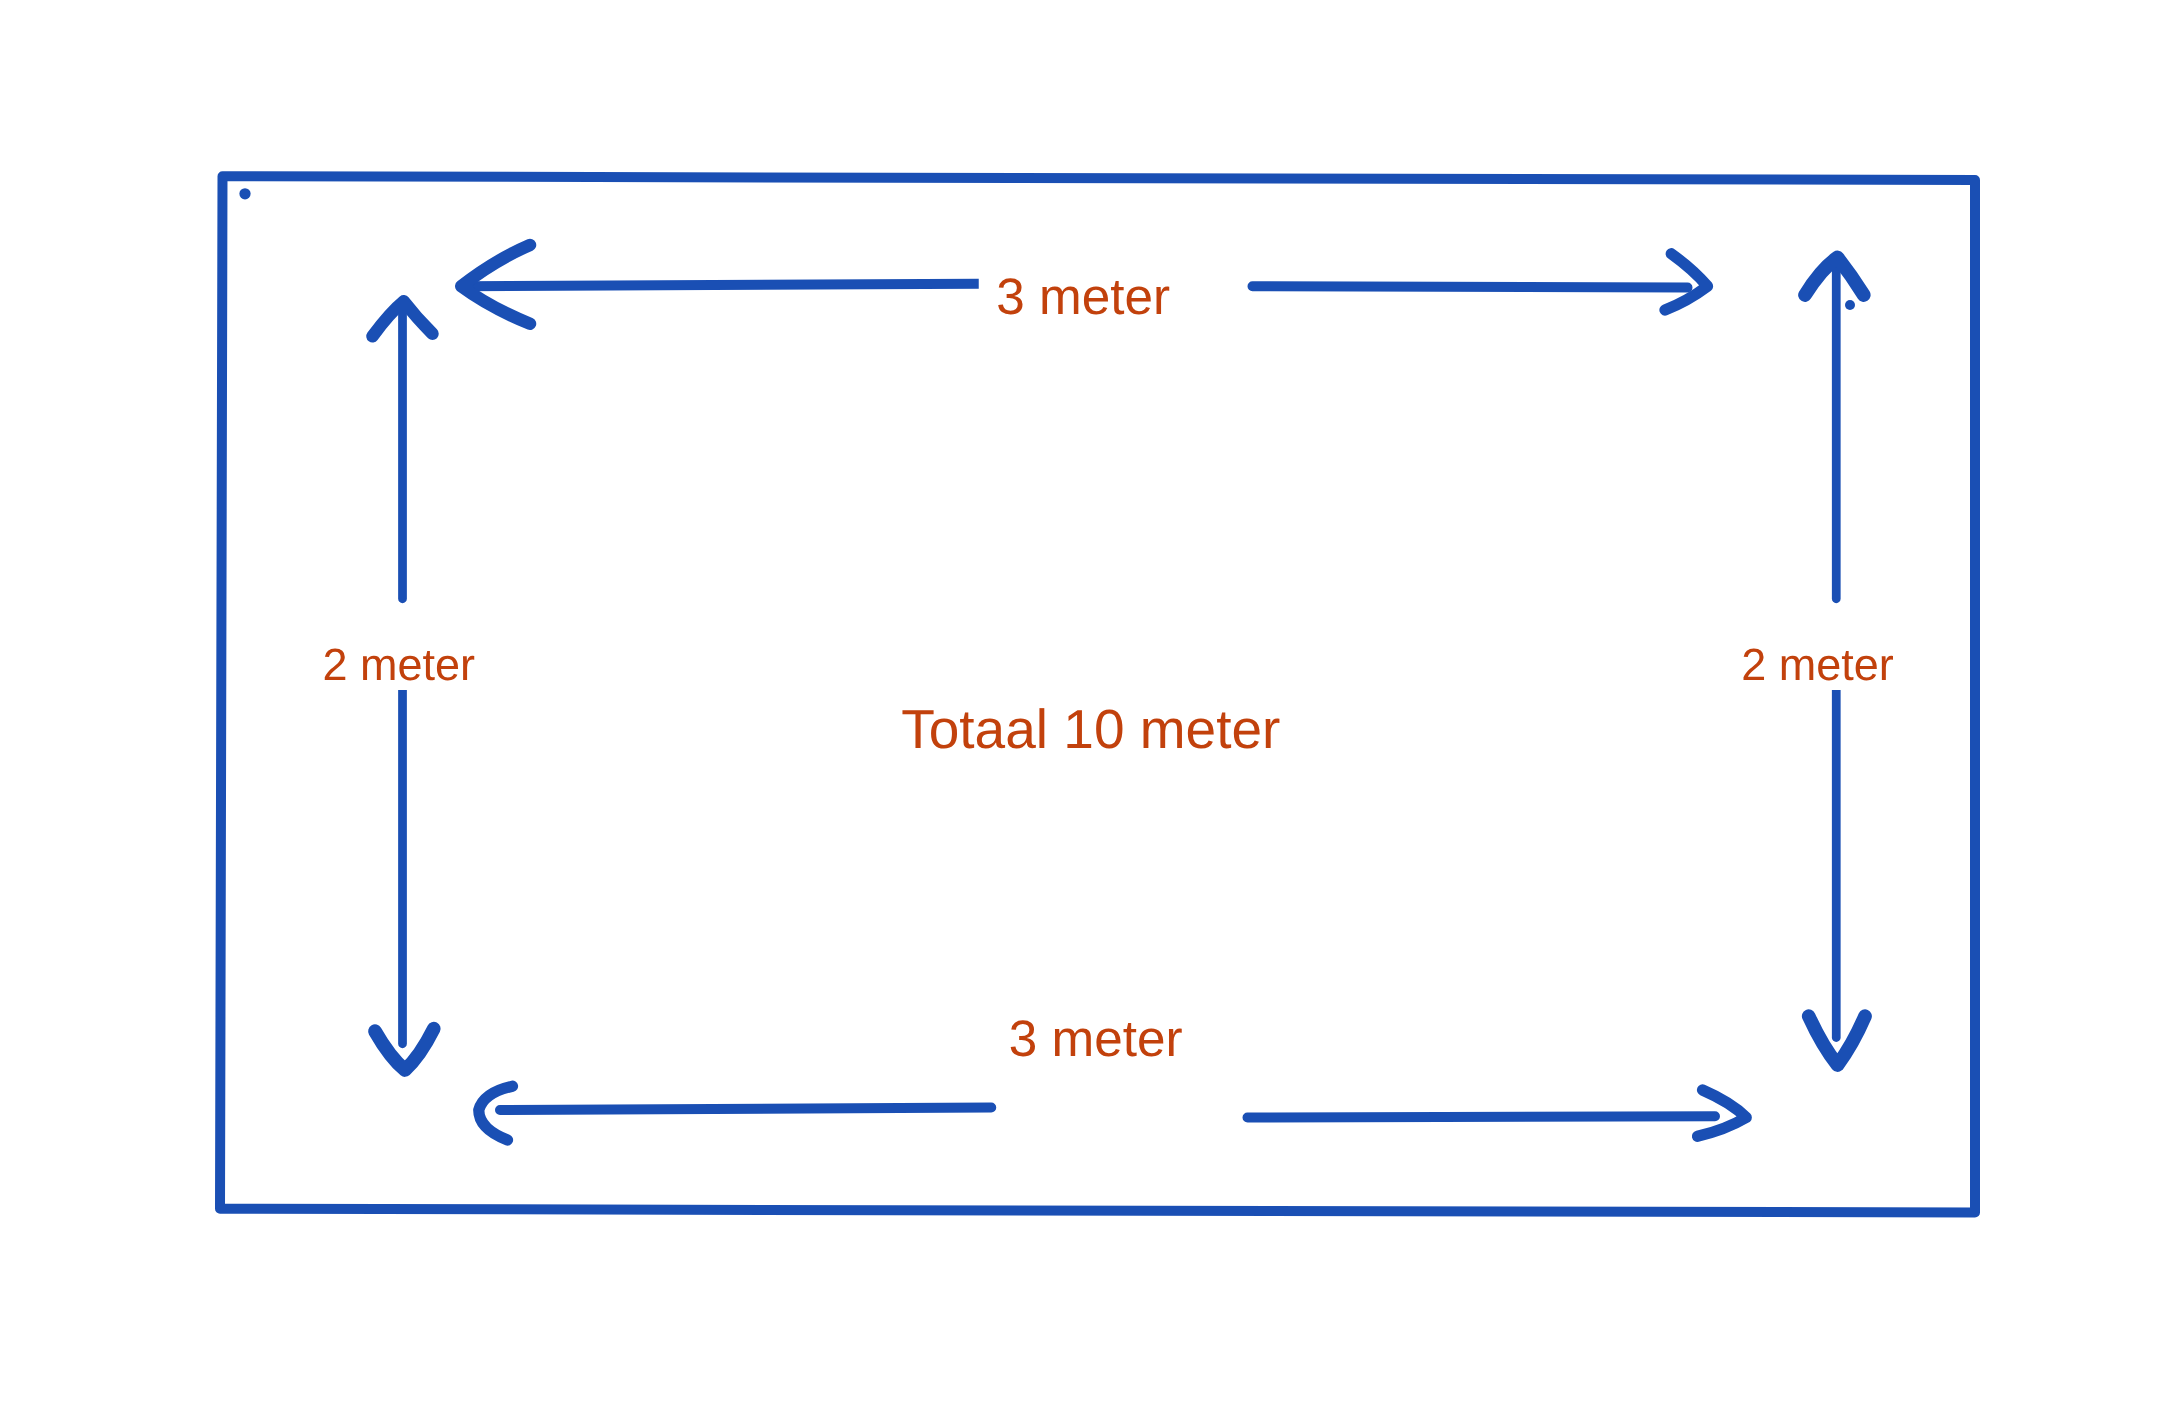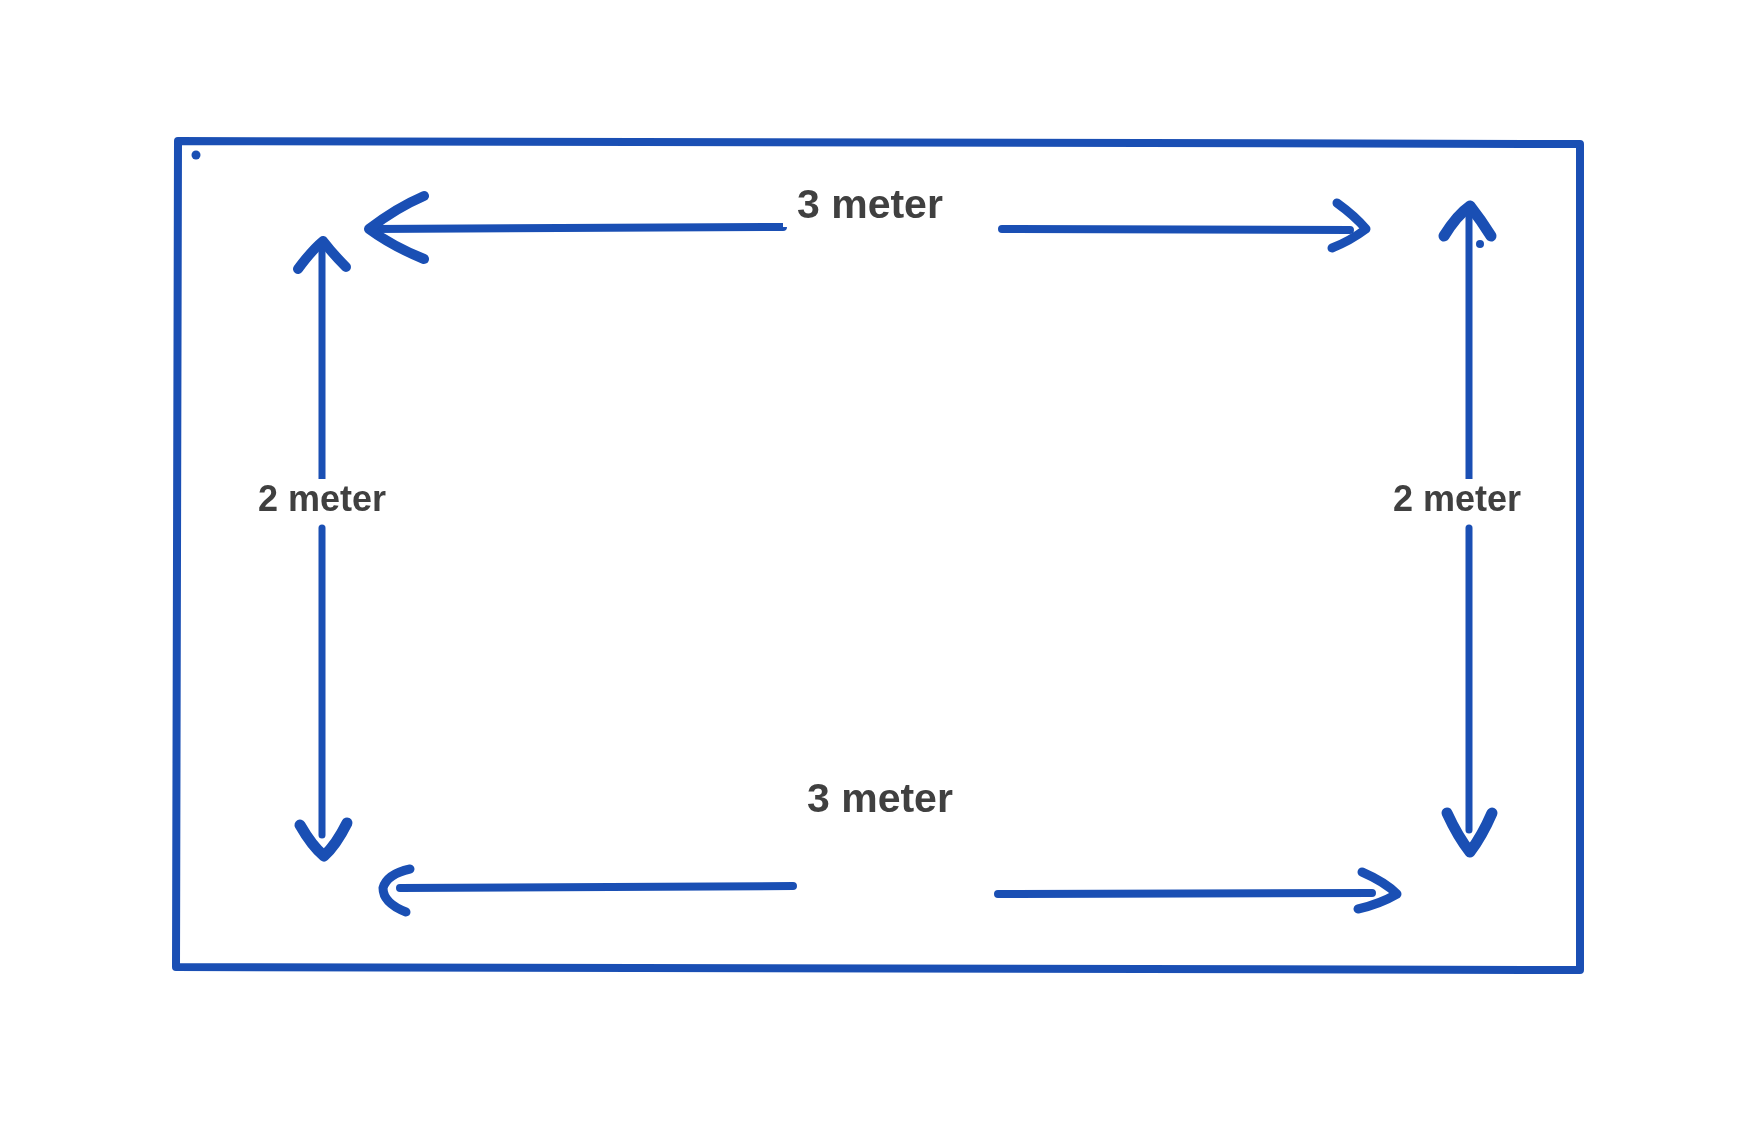--- a/index.html
+++ b/index.html
@@ -19,26 +19,27 @@
   }
   #sketch {
     position: absolute;
     left: 0;
     top: 0;
     width: 1745px;
     height: 1135px;
   }
   .label {
     position: absolute;
-    color: #404040;
+    color: #c2410c;
     font-family: "Liberation Sans", sans-serif;
-    font-weight: 700;
+    font-weight: 400;
     white-space: nowrap;
     line-height: 1;
     background: #ffffff;
+    margin-top: 33px;
   }
   .label-top-width {
     left: 783px;
     top: 182px;
     font-size: 41px;
     padding: 2px 14px;
   }
   .label-bottom-width {
     left: 793px;
     top: 776px;
@@ -115,14 +116,15 @@
   </svg>
 
   <div class="label label-top-width">3 meter</div>
 
   <div class="label label-bottom-width">3 meter</div>
 
   <div class="label label-left-height">2 meter</div>
 
   <div class="label label-right-height">2 meter</div>
 
+  <div class="label label-total">Totaal 10 meter</div>
 
 </div>
 
 </body></html>

